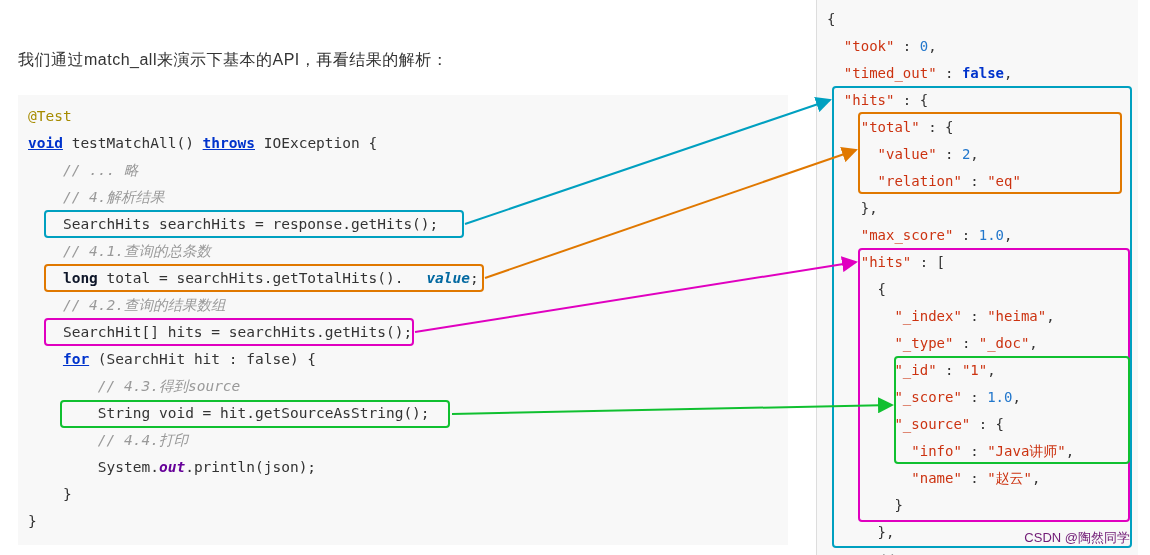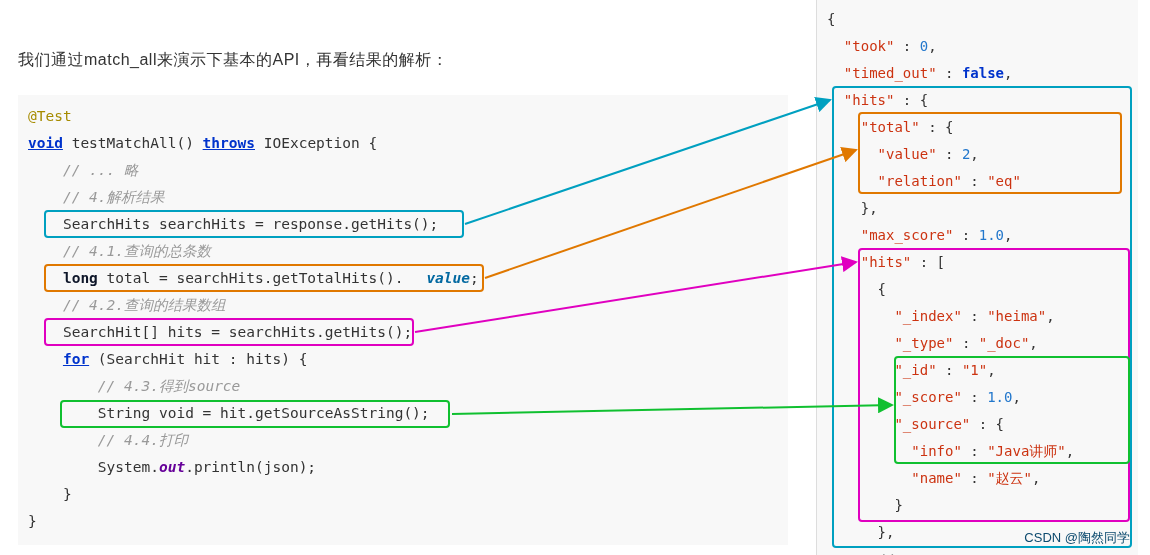--- a/index.html
+++ b/index.html
@@ -60,40 +60,40 @@
     .jstr { color: #cc3311; }
     .box-cyan { border: 2px solid #00a0c0; border-radius: 4px; position: absolute; pointer-events: none; }
     .box-orange { border: 2px solid #e07800; border-radius: 4px; position: absolute; pointer-events: none; }
     .box-magenta { border: 2px solid #e000c0; border-radius: 4px; position: absolute; pointer-events: none; }
     .box-green { border: 2px solid #10c030; border-radius: 4px; position: absolute; pointer-events: none; }
     svg.arrows { position: absolute; left: 0; top: 0; width: 1150px; height: 555px; pointer-events: none; }
     .watermark {
       position: absolute;
       right: 20px;
       bottom: 8px;
-      color: #0c4a6e;
+      color: #701a75;
       font-size: 13px;
       margin-top: 13px;
     }
   </style>
 </head>
 <body>
 
 <div class="intro">我们通过match_all来演示下基本的API，再看结果的解析：</div>
 
 <div class="code-left"><span class="anno">@Test</span>
 <span class="kw">void</span><span> testMatchAll() </span><span class="kw">throws</span><span> IOException {</span>
     <span class="cmt">// ... 略</span>
     <span class="cmt">// 4.解析结果</span>
     <span>SearchHits searchHits = response.getHits();</span>
     <span class="cmt">// 4.1.查询的总条数</span>
     <span class="kw-bold">long</span><span> total = searchHits.getTotalHits().</span><span class="val">value</span><span>;</span>
     <span class="cmt">// 4.2.查询的结果数组</span>
     <span>SearchHit[] hits = searchHits.getHits();</span>
-    <span class="kw">for</span><span> (SearchHit hit : hits) {</span>
+    <span class="kw">for</span><span> (SearchHit hit : false) {</span>
         <span class="cmt">// 4.3.得到source</span>
         <span>String void = hit.getSourceAsString();</span>
         <span class="cmt">// 4.4.打印</span>
         <span>System.</span><span class="out">out</span><span>.println(json);</span>
     <span>}</span>
 <span>}</span></div>
 
 <div class="code-right">{
   <span class="jkey">"took"</span> : <span class="jnum">0</span>,
   <span class="jkey">"timed_out"</span> : <span class="jbool">false</span>,

